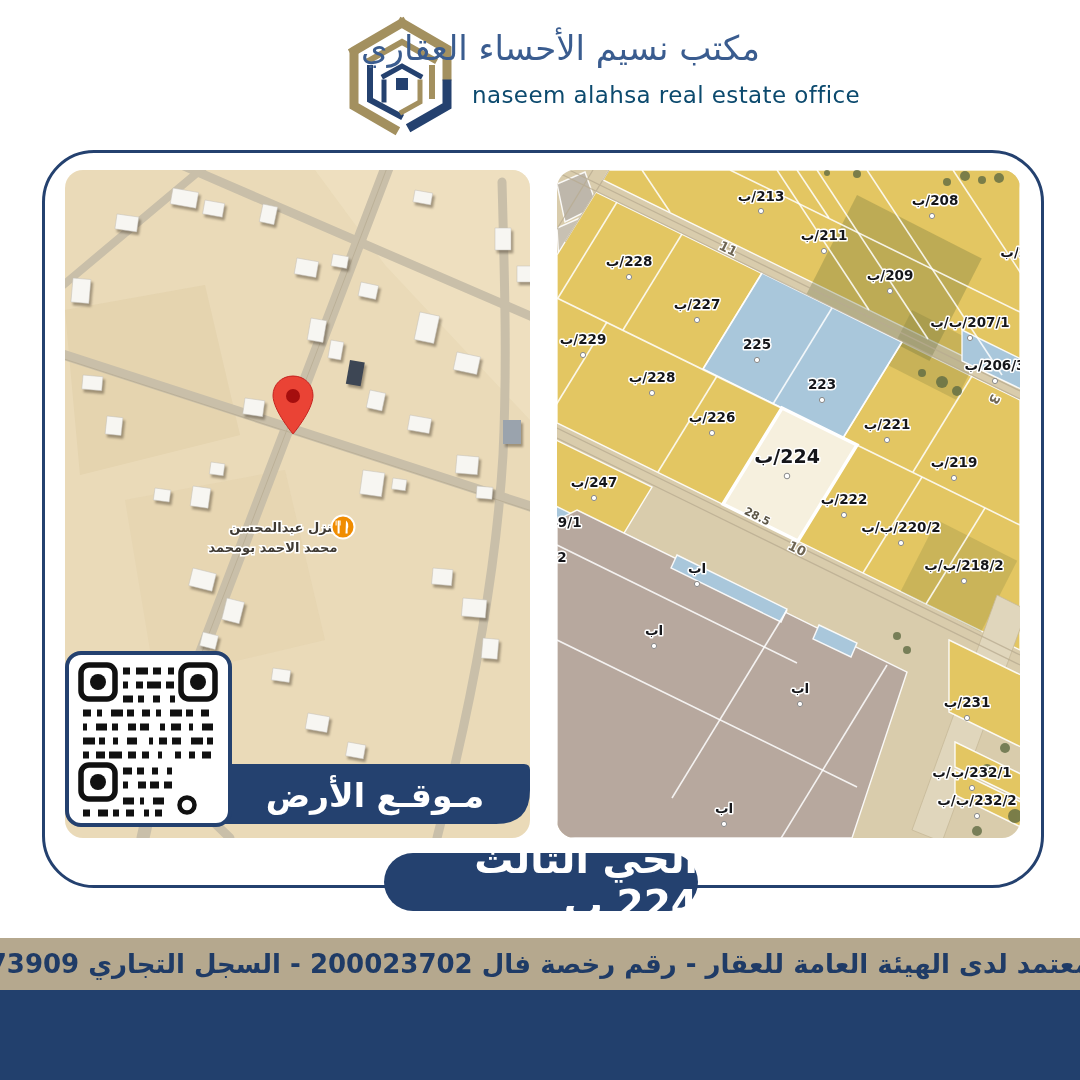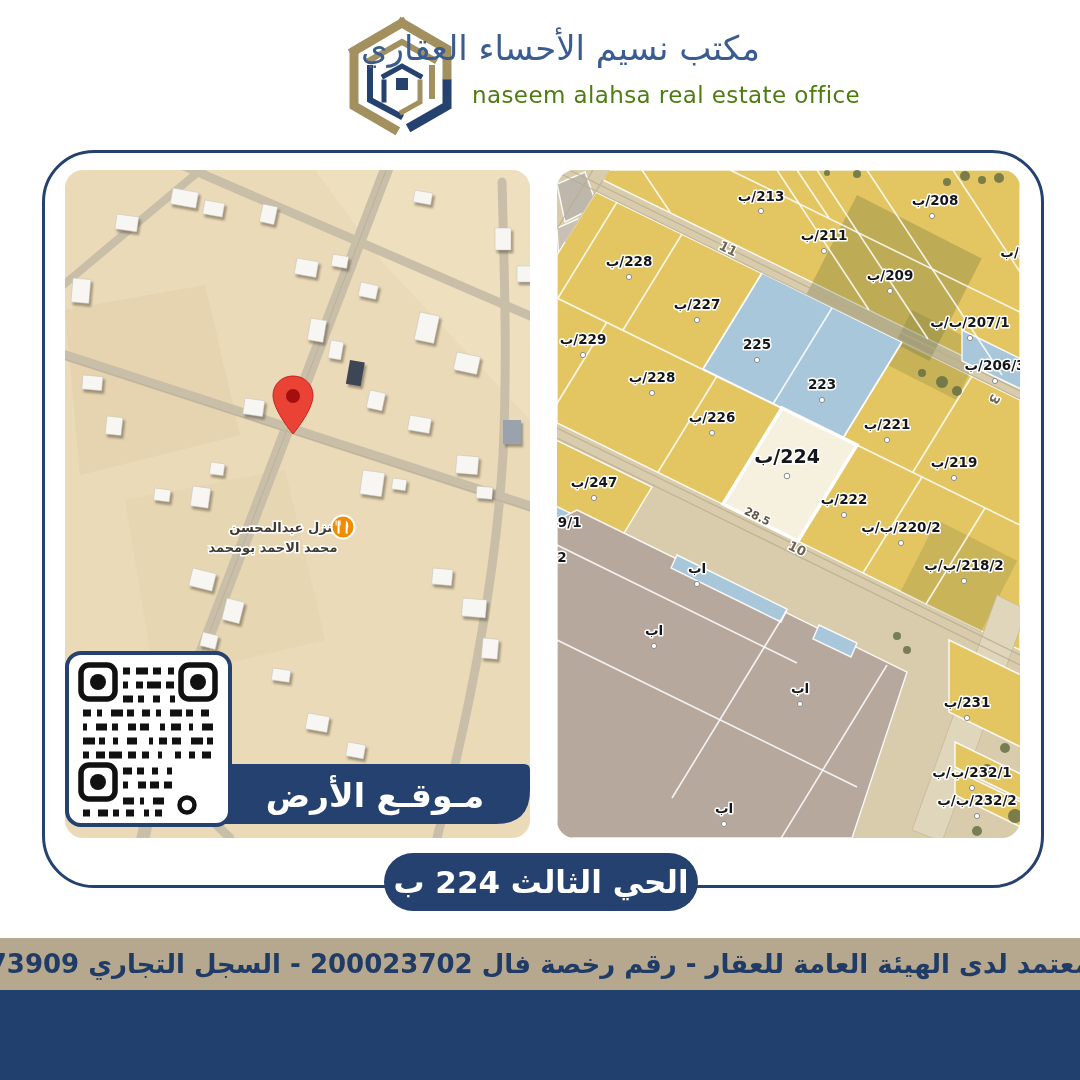--- a/index.html
+++ b/index.html
@@ -2,32 +2,32 @@
 <html><head>
 <meta charset="utf-8">
 <style>
   html,body{margin:0;padding:0;background:#ffffff;}
   #page{position:relative;width:1080px;height:1080px;background:#ffffff;overflow:hidden;
         font-family:"DejaVu Sans",sans-serif;}
   
   #logo{position:absolute;left:344px;top:16px;width:112px;height:122px;}
   #title-ar{position:absolute;left:470px;top:28px;width:290px;font-size:34px;color:#3A5C8F;
             direction:rtl;text-align:right;white-space:nowrap;}
-  #title-en{position:absolute;left:472px;top:82px;width:290px;font-size:23px;color:#4d7c0f;
+  #title-en{position:absolute;left:472px;top:82px;width:290px;font-size:23px;color:#0c4a6e;
             letter-spacing:.4px;white-space:nowrap;}
   
   #frame{position:absolute;left:42px;top:150px;width:996px;height:732px;
          border:3.5px solid #24416F;border-radius:52px;}
   .map{position:absolute;top:170px;width:465px;height:668px;border-radius:18px;overflow:hidden;}
   #left-map{left:65px;}
   #right-map{left:557px;width:463px;}
   
   #banner{position:absolute;left:384px;top:853px;width:314px;height:58px;border-radius:29px;
           background:#24416F;display:flex;align-items:center;justify-content:center;
-          color:#ffffff;font-size:31px;font-weight:700;direction:rtl;z-index:5;}
+          color:#ffffff;font-size:39px;font-weight:700;direction:rtl;z-index:5;}
   
   #cert-bar{position:absolute;left:0;top:938px;width:1080px;height:52px;background:#B5A88E;
             display:flex;align-items:center;justify-content:center;}
   #cert-text{color:#1F3B66;font-size:26px;font-weight:700;direction:rtl;white-space:nowrap;}
   #contact-bar{position:absolute;left:0;top:990px;width:1080px;height:90px;background:#22406D;color:#fff;}
   
   text.pl{font-family:"DejaVu Sans",sans-serif;font-size:13.5px;font-weight:700;fill:#15161A;
           stroke:#ffffff;stroke-width:3px;paint-order:stroke;stroke-linejoin:round;text-anchor:middle;}
   text.pl.big{font-size:19px;}
   text.rtl{direction:rtl;}

